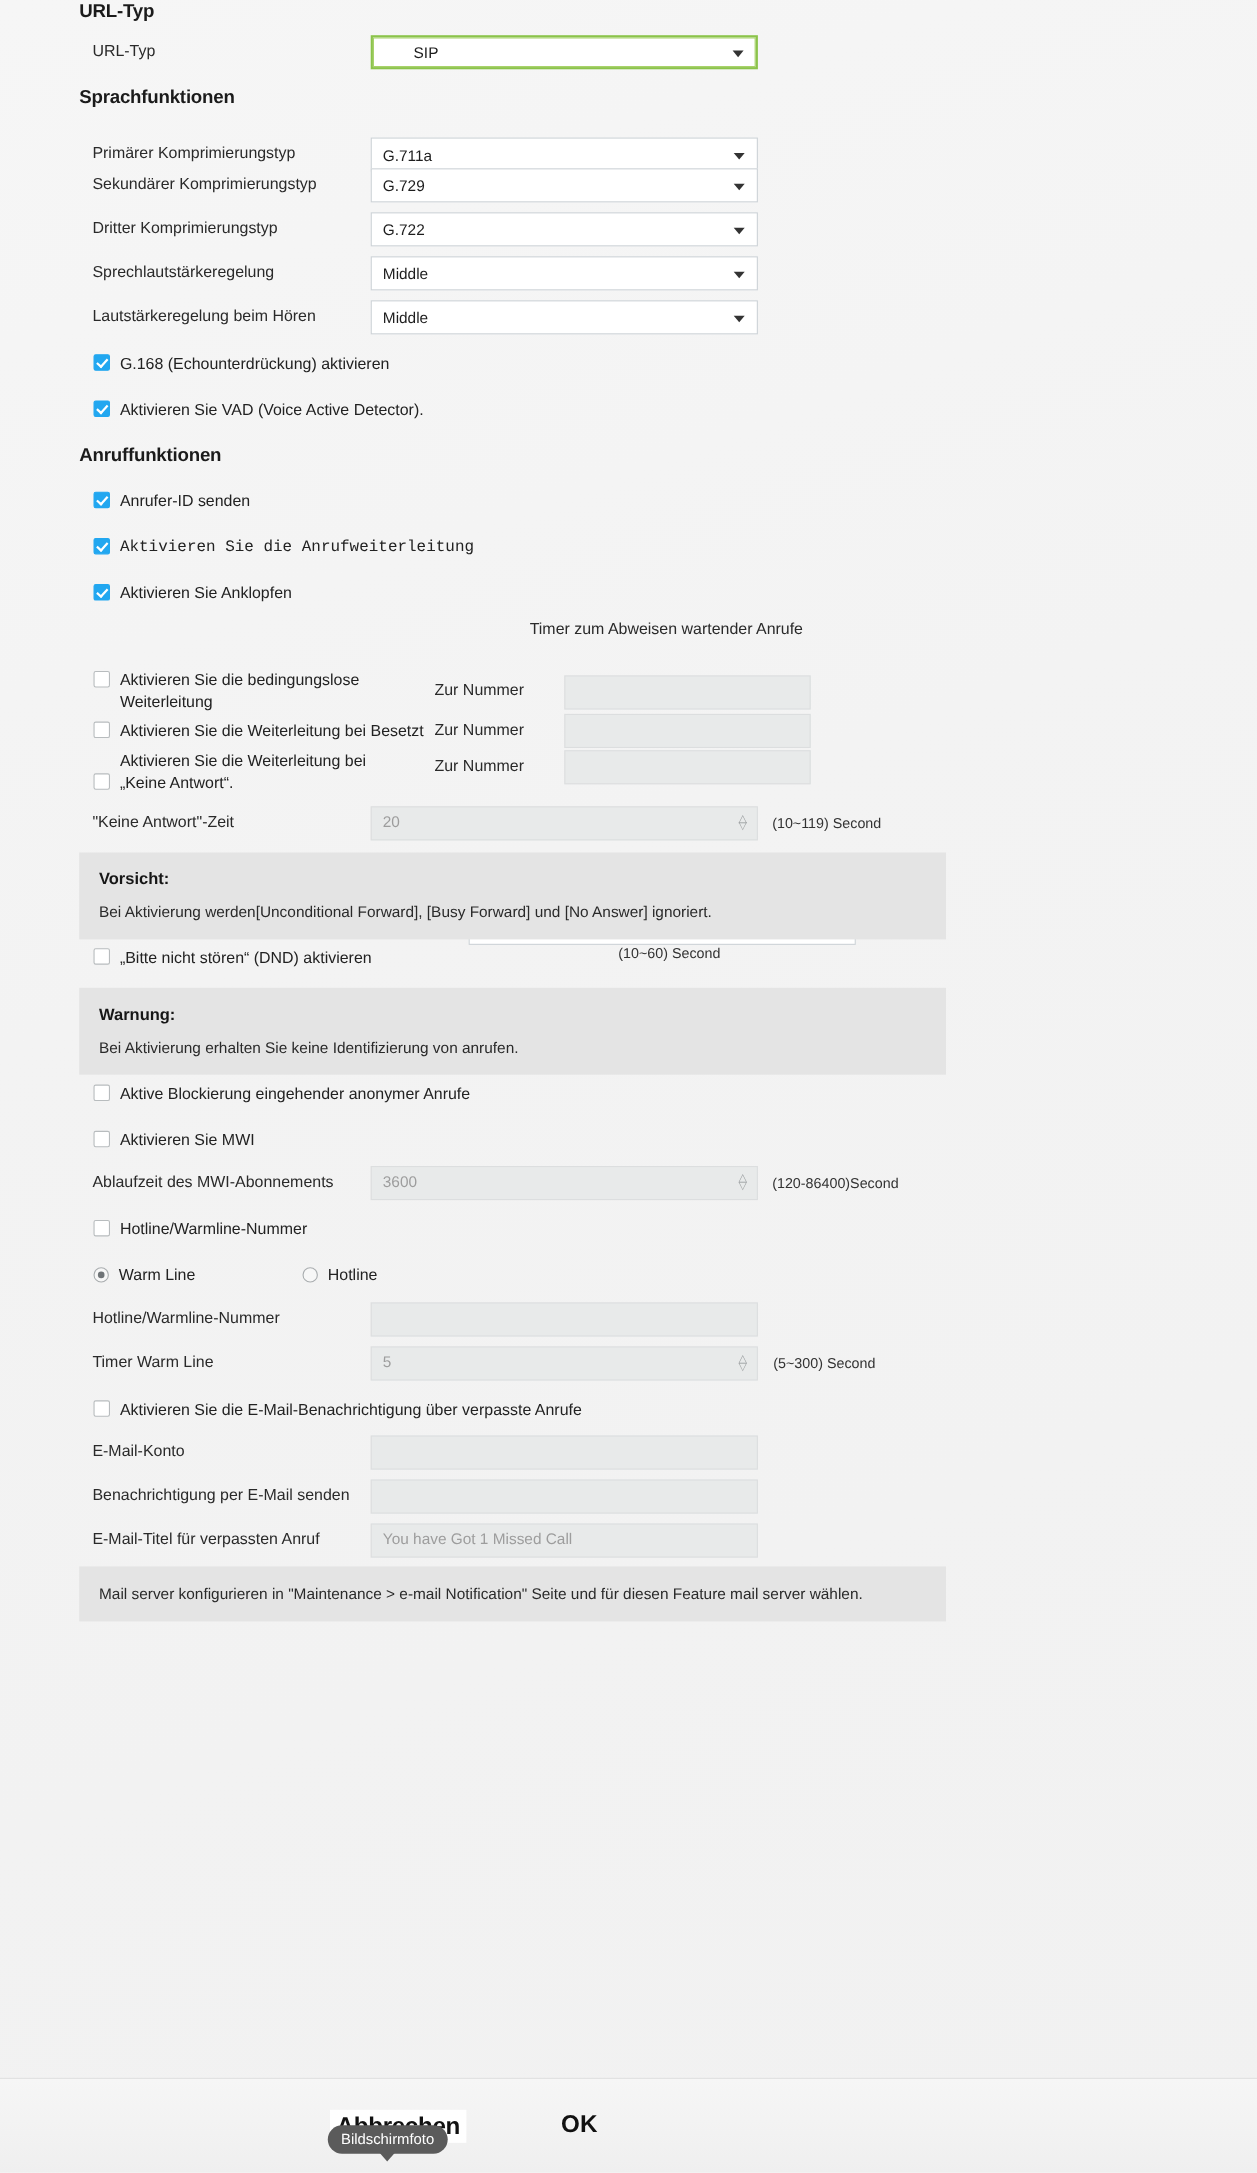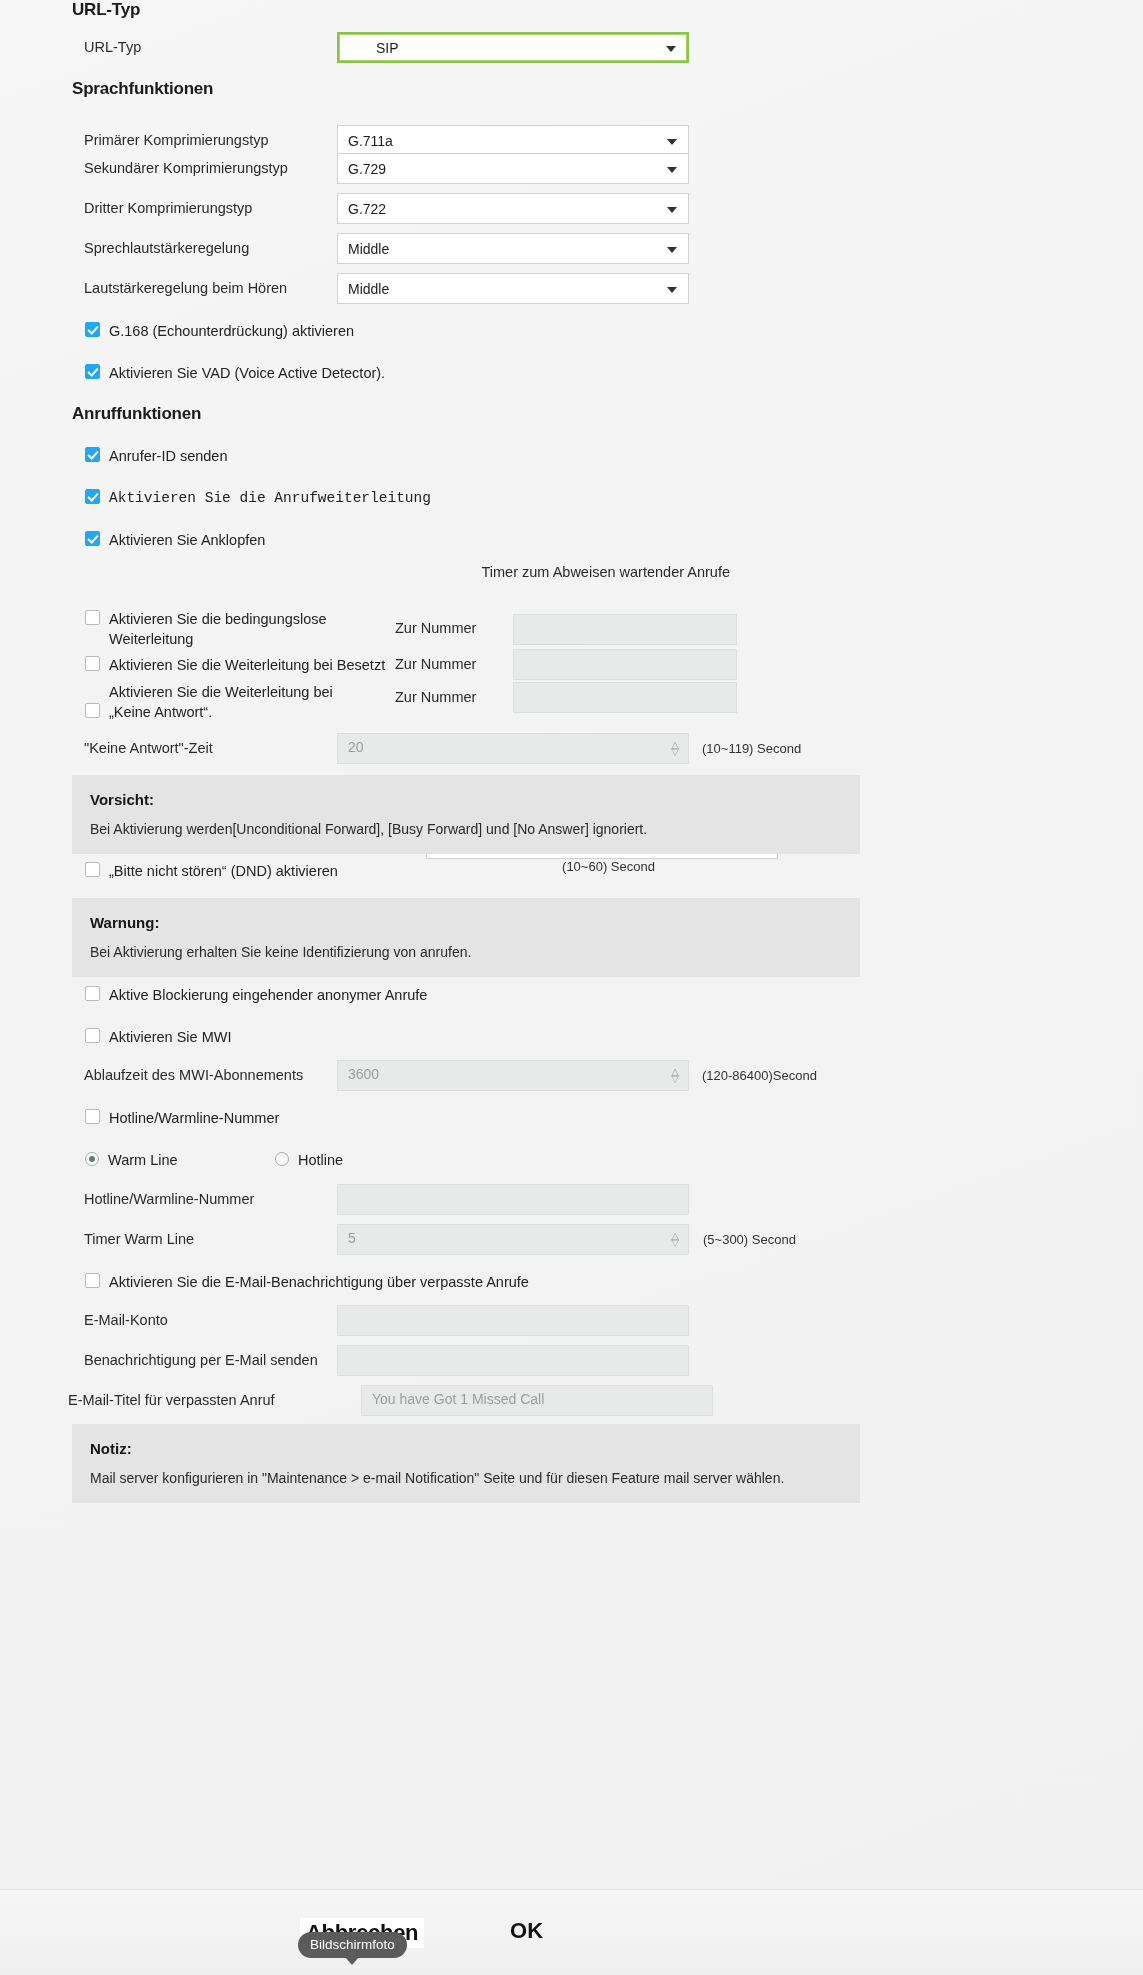--- a/index.html
+++ b/index.html
@@ -503,29 +503,28 @@
       </div>
     </div>
 
     <div class="field-row" style="position:absolute; left:72px; top:1345px; width:1060px;">
       <div class="lbl">Benachrichtigung per E-Mail senden</div>
       <div class="inp disabled" style="padding-right:10px;">
         <span></span>
       </div>
     </div>
 
-    <div class="field-row" style="position:absolute; left:56px; top:1385px; width:1060px;gap:40px;">
+    <div class="field-row" style="position:absolute; left:72px; top:1385px; width:1060px;">
       <div class="lbl">E-Mail-Titel für verpassten Anruf</div>
       <div class="inp disabled" style="padding-right:10px;">
         <span>You have Got 1 Missed Call</span>
       </div>
     </div>
 
     <div class="notice" style="position:absolute; left:72px; top:1424px; width:788px;">
-      <div class="nt-title">Notiz:</div>
       <div class="nt-body">Mail server konfigurieren in "Maintenance &gt; e-mail Notification" Seite und für diesen Feature mail server wählen.</div>
     </div>
 
     <div class="hr-faint" style="top:1889px;"></div>
   </div>
 
   <div class="footer">
     <div class="footer-inner">
       <div class="btn-cancel">Abbrechen</div>
       <div class="btn-ok">

